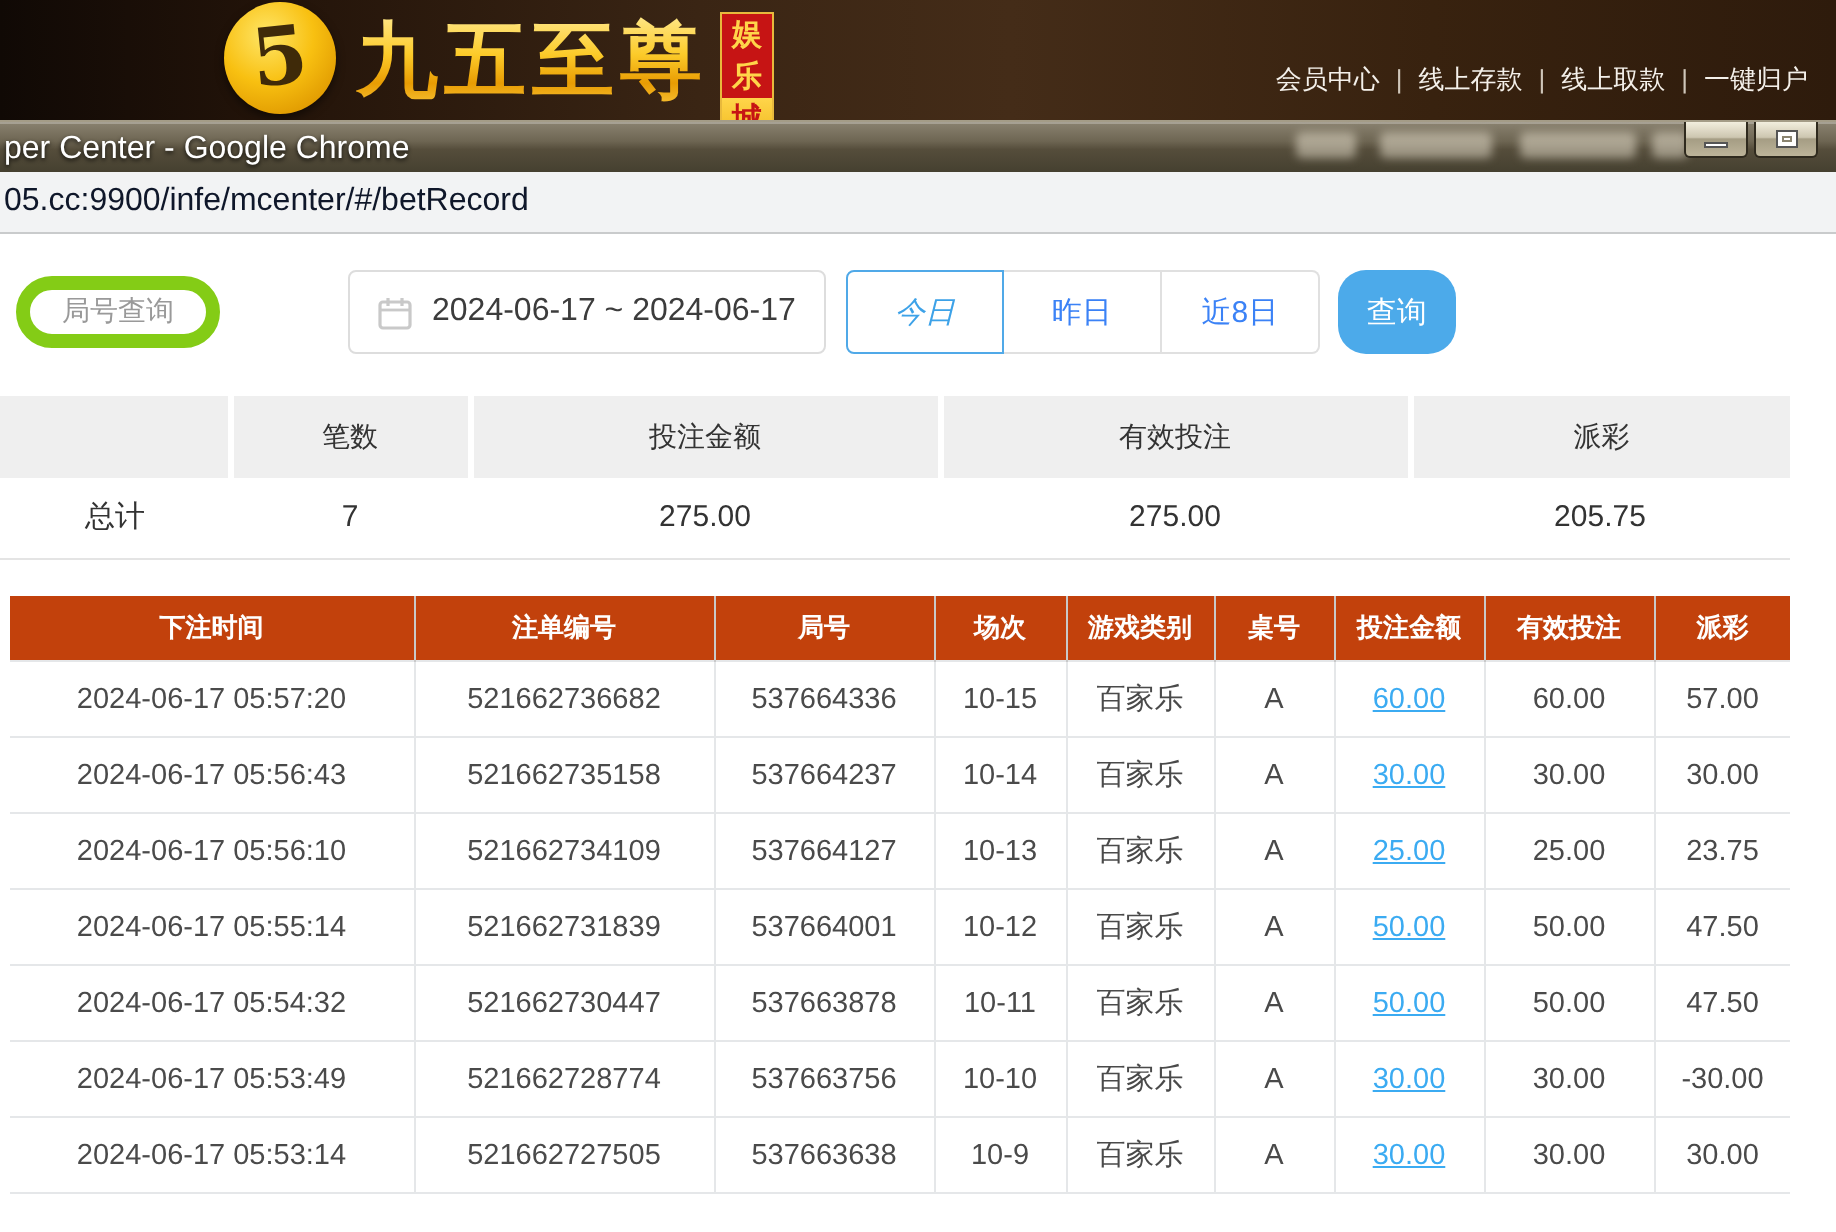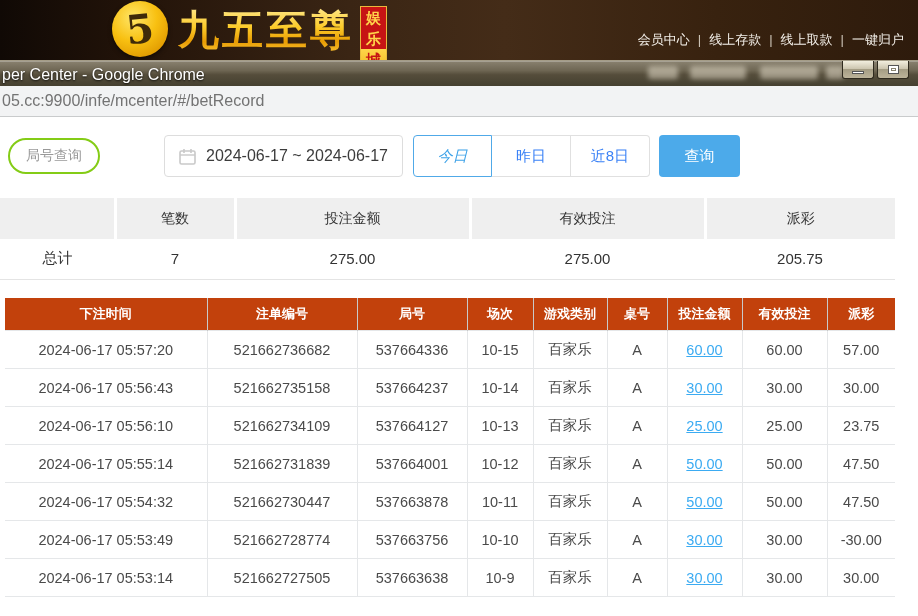--- a/index.html
+++ b/index.html
@@ -43,40 +43,40 @@
     display:flex; align-items:center; justify-content:center; cursor:pointer; }
   .btn-min { left:842px; width:32px; }
   .btn-max { left:877px; width:32px; }
   .glyph-min { width:12px; height:3px; background:#fff; border:1px solid #555; margin-top:6px; }
   .glyph-max { width:11px; height:9px; background:#fff; border:1px solid #555;
     box-shadow:inset 0 0 0 2px #fff, inset 0 0 0 3px #8a8470; }
 
   
   .urlbar { width:918px; height:31px; background:#f2f3f4; border-bottom:1px solid #c9cbcc;
     display:flex; align-items:center; }
-  .url-text { font-size:16px; color:#737373; margin-left:2px; white-space:nowrap; }
+  .url-text { font-size:16px; color:#0f172a; margin-left:2px; white-space:nowrap; }
 
   
   .content { width:918px; padding-top:17px; background:#fff; }
 
   .filter-row { display:flex; align-items:center; height:44px; padding-left:8px; }
   .tab-pill { height:36px; padding:0 16px; border-radius:18px; background:#fff; font-size:14px;
-    border:2px solid #84cc16; color:#999; margin-right:22px; cursor:pointer; }
+    border:7px solid #84cc16; color:#999; margin-right:22px; cursor:pointer; }
   .tab-pill.active { border:2px solid #62b2ec; color:#3da2e8; font-weight:bold; }
   .date-box { display:flex; align-items:center; height:42px; border:1px solid #ddd; border-radius:4px;
     padding:0 14px; margin-left:42px;justify-content:flex-end; }
   .cal-icon { margin-right:10px; display:inline-flex; }
   .date-text { font-size:16px; color:#3c3c3c; }
   .seg-group { display:flex; margin-left:10px; height:42px; }
   .seg-btn { width:79px; height:42px; background:#fff; font-size:15px; border:1px solid #e0e0e0;
     border-left-width:0; color:#3b82f6; cursor:pointer; }
   .seg-btn:first-child { border-left-width:1px; border-radius:4px 0 0 4px; }
   .seg-btn:last-child { border-radius:0 4px 4px 0; }
   .seg-btn.active { border:1px solid #50a9e8; color:#3da2e8;font-style:italic; }
-  .search-btn { margin-left:9px; width:81px; height:42px; border:none; border-radius:4px;
+  .search-btn { margin-left:9px; width:59px; height:42px; border:none; border-radius:14px;
     background:#4caaea; color:#fff; font-size:15px; cursor:pointer; }
 
   
   .summary-table { width:895px; border-collapse:collapse; table-layout:fixed; margin-top:20px; }
   .summary-table th { background:#efefef; height:41px; font-size:14px; font-weight:normal; color:#333;
     border-left:3px solid #fff; }
   .summary-table th:first-child { border-left:none; }
   .summary-table td { height:40px; text-align:center; font-size:15px; color:#333;
     border-bottom:1px solid #e4e4e4; background:#fff; }
 

